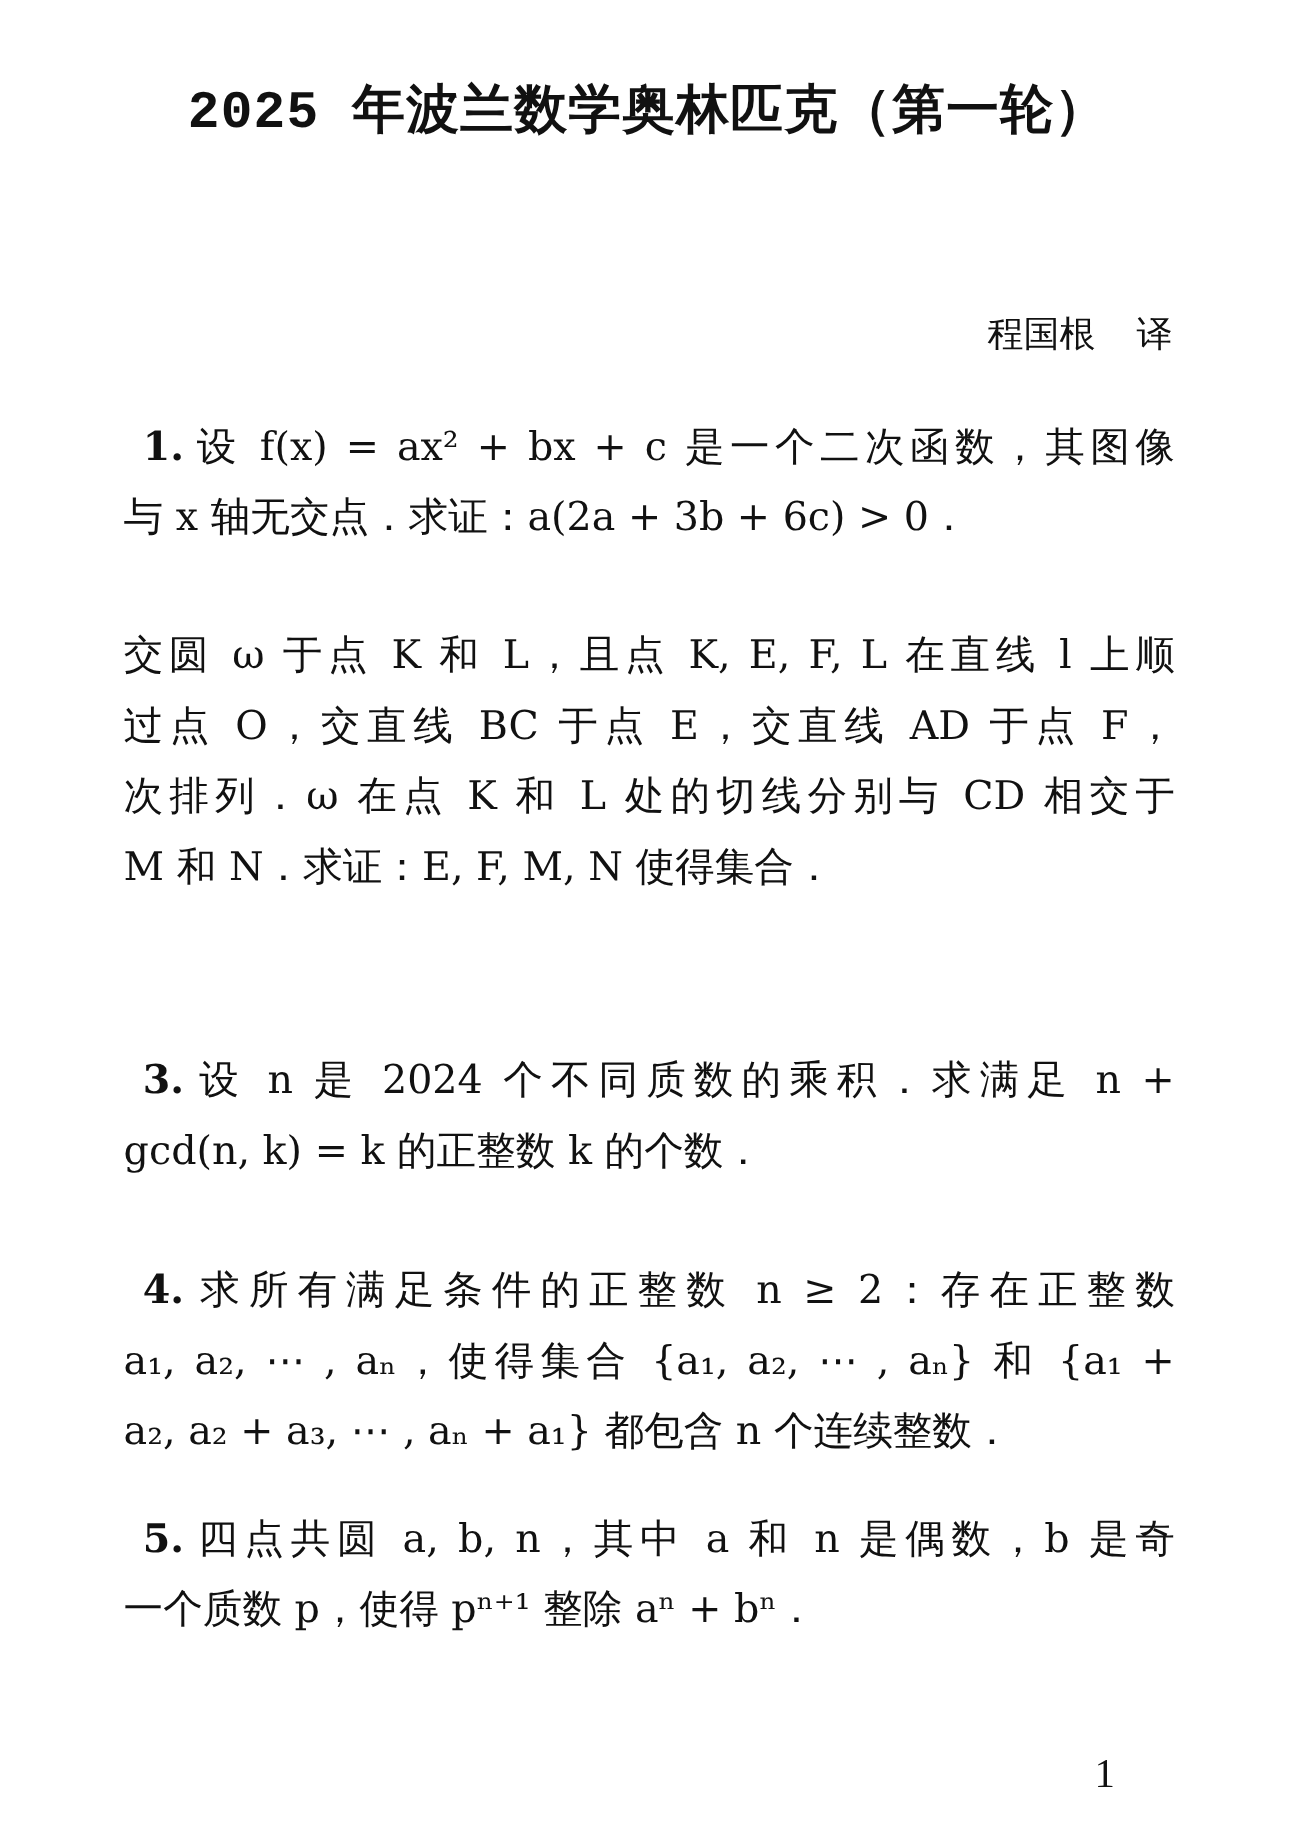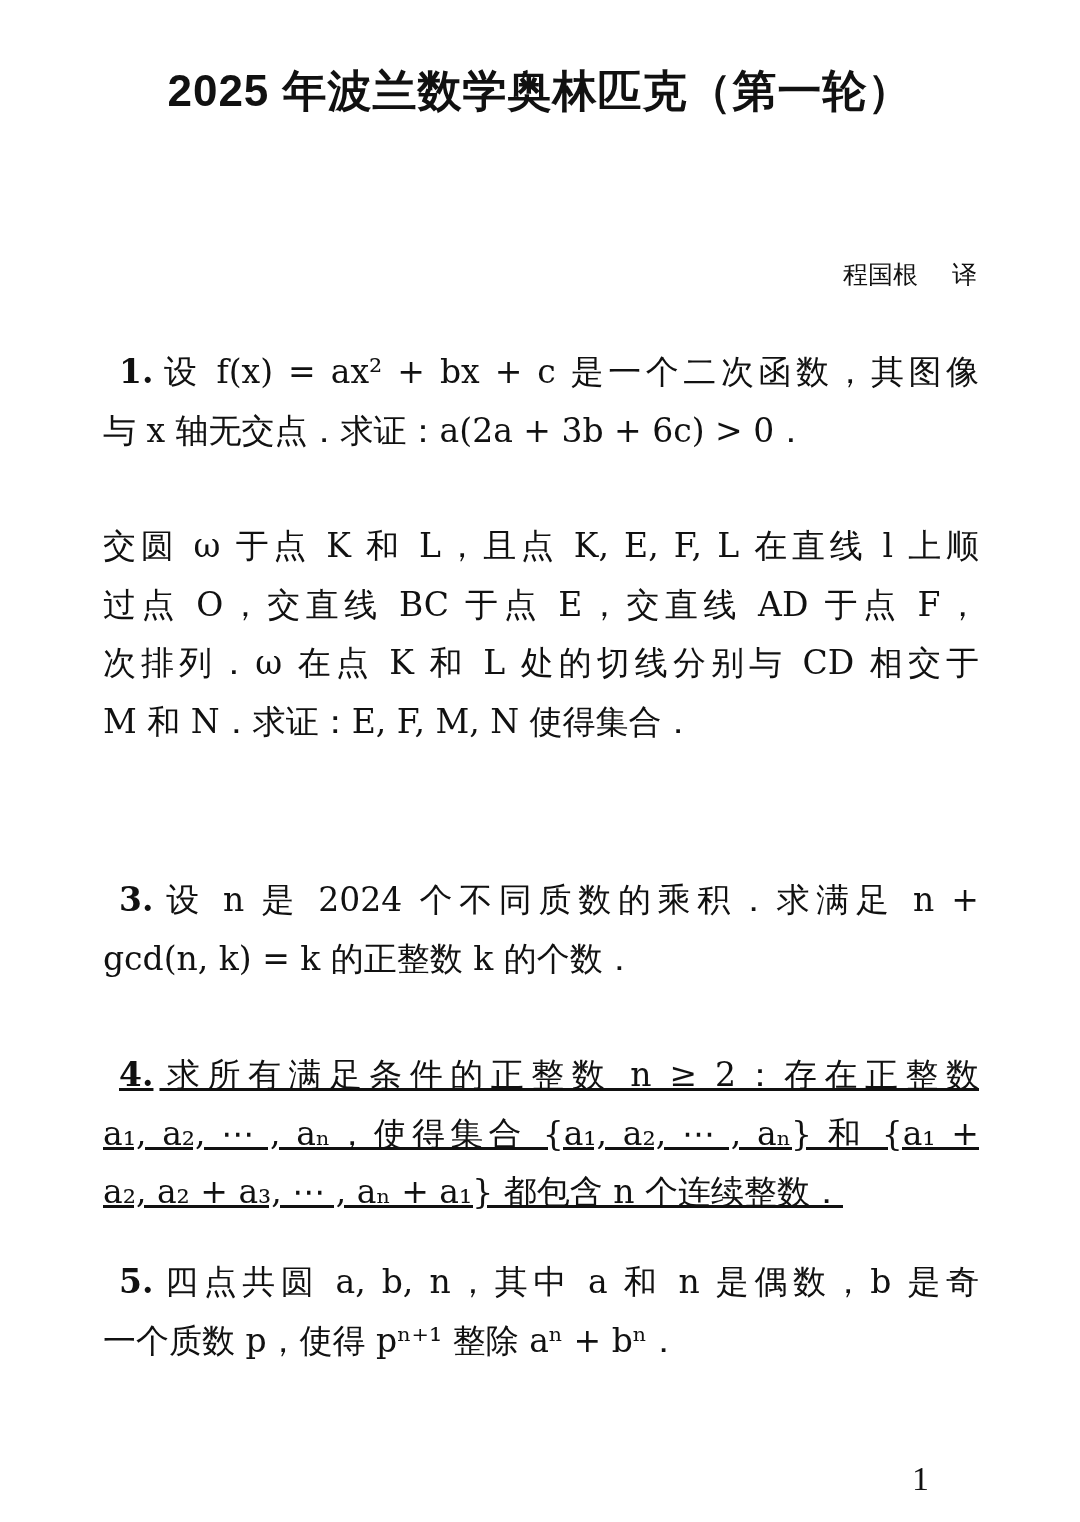--- a/index.html
+++ b/index.html
@@ -17,27 +17,27 @@
     }
     .title {
       position: absolute;
       left: 0;
       top: 62px;
       width: 1080px;
       text-align: center;
       font-size: 44px;
       font-weight: bold;
       letter-spacing: 1px;
-      font-family: Liberation Sans, sans-serif;
+      font-family: Liberation Mono, monospace;
     }
     .translator {
       position: absolute;
       right: 103px;
       top: 258px;
-      font-size: 25px;
+      font-size: 30px;
       font-family: "DejaVu Sans", "Liberation Sans", sans-serif;
     }
     .translator .gap { display: inline-block; width: 34px; }
     .problem {
       position: absolute;
       left: 103px;
       width: 876px;
       font-size: 33px;
     }
     .line {
@@ -87,21 +87,21 @@
   <div class="line last">M 和 N．求证：E, F, M, N 使得集合．</div>
 </div>
 
 <div class="problem" style="top:871px;">
   <div class="line">
     <span class="num">3.</span><span>设 n 是 2024 个不同质数的乘积．求满足 n +</span>
   </div>
   <div class="line last">gcd(n, k) = k 的正整数 k 的个数．</div>
 </div>
 
-<div class="problem" style="top:1046px;text-decoration:underline;">
+<div class="problem" style="top:1046px;">
   <div class="line">
     <span class="num">4.</span><span>求所有满足条件的正整数 n ≥ 2：存在正整数</span>
   </div>
   <div class="line">a₁, a₂, ⋯ , aₙ，使得集合 {a₁, a₂, ⋯ , aₙ} 和 {a₁ +</div>
   <div class="line last">a₂, a₂ + a₃, ⋯ , aₙ + a₁} 都包含 n 个连续整数．</div>
 </div>
 
 <div class="problem" style="top:1253px;">
   <div class="line">
     <span class="num">5.</span><span>四点共圆 a, b, n，其中 a 和 n 是偶数，b 是奇</span>

